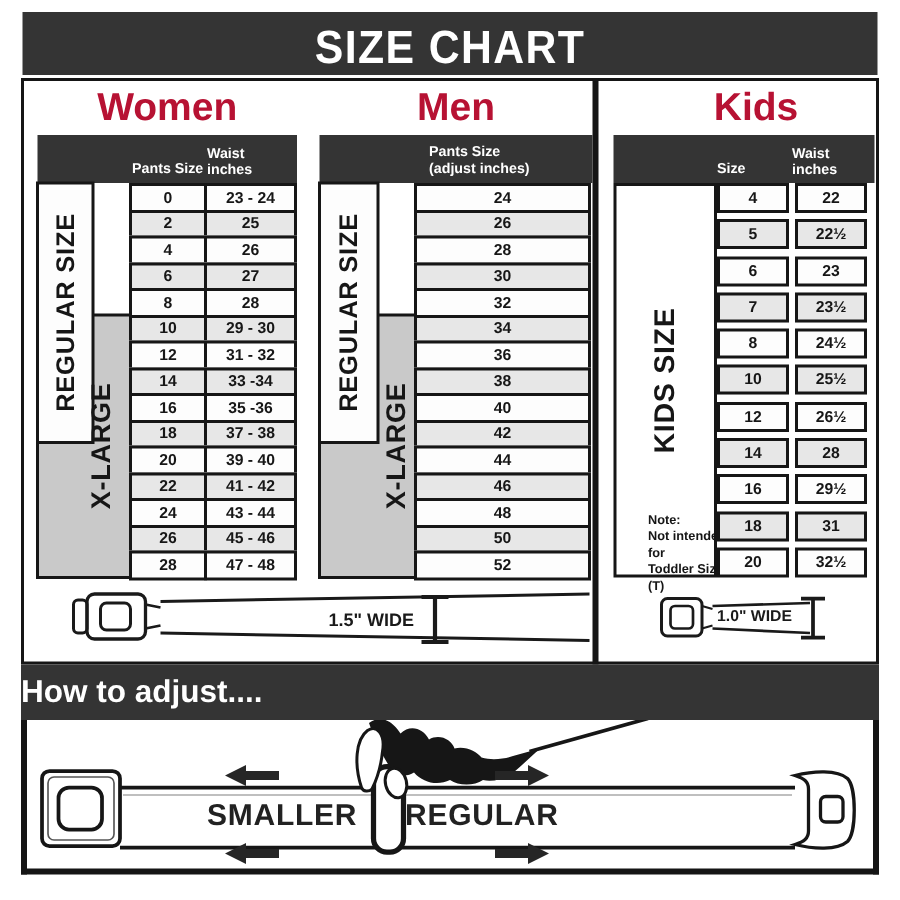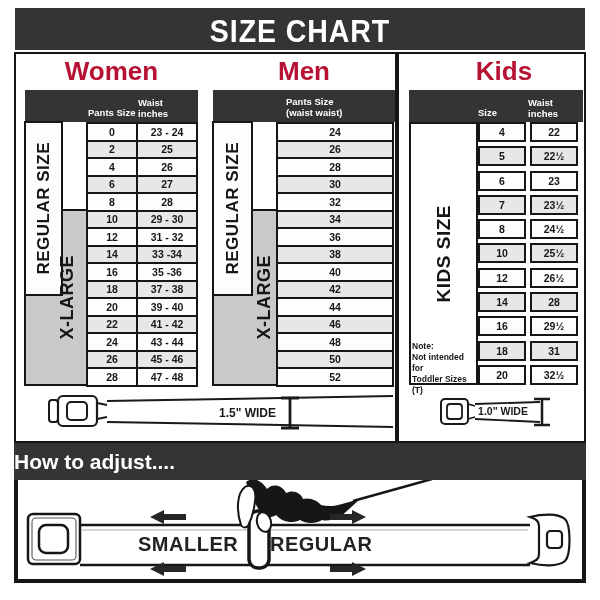--- a/index.html
+++ b/index.html
@@ -32,21 +32,21 @@
   .grid-women .tcell:first-child{width:52px;}
   .grid-women .tcell:last-child{width:62px;}
   .grid-men .tcell{width:118px;}
   .grid-kids .trow{height:20px;margin-top:4.3px;gap:4px;}
   .grid-kids .trow:first-child{margin-top:0;}
   .grid-kids .tcell{width:48px;}
   
   .vbox{display:flex;align-items:center;justify-content:center;}
   .vtext{writing-mode:vertical-rl;transform:rotate(180deg);font-weight:bold;font-size:18px;letter-spacing:.5px;white-space:nowrap;}
   .kids-label-box{left:409px;top:122px;width:69px;height:263px;border:2px solid #161616;box-sizing:border-box;background:#fff;}
-  .note{left:412px;top:341px;width:64px;font-size:8.5px;font-weight:bold;line-height:11px;text-align:left;}
+  .note{left:412px;top:341px;width:64px;font-size:8.5px;font-weight:bold;line-height:11px;text-align:left;padding-left:20px;}
   
   .belt-label{font-weight:bold;color:#1a1a1a;text-align:center;}
   
   .adjust-bar{left:14px;top:443px;width:572px;height:37px;background:#343434;display:flex;align-items:center;}
   .adjust-bar span{color:#fff;font-size:21px;font-weight:bold;}
   .bottom-panel{left:14px;top:480px;width:572px;height:103px;box-sizing:border-box;background:#fff;
                 border-left:4px solid #151515;border-right:4px solid #151515;border-bottom:4px solid #151515;}
   .strap-word{font-size:20px;font-weight:bold;color:#222;text-align:center;letter-spacing:.5px;}
   svg{display:block;}
 </style>
@@ -70,21 +70,21 @@
     <div class="hlbl" style="left:63px;bottom:4px;width:50px;">Pants Size</div>
     <div class="hlbl" style="left:113px;bottom:3px;width:60px;">
       <span>Waist</span><br>
       <span>inches</span>
     </div>
   </div>
 
   <div class="abs thead" style="left:213px;width:182px;">
     <div class="hlbl" style="left:73px;bottom:4px;width:100px;">
       <span>Pants Size</span><br>
-      <span>(waist waist)</span>
+      <span>(adjust inches)</span>
     </div>
   </div>
 
   <div class="abs thead" style="left:409px;width:174px;">
     <div class="hlbl" style="left:69px;bottom:4px;width:50px;">Size</div>
     <div class="hlbl" style="left:119px;bottom:3px;width:50px;">
       <span>Waist</span><br>
       <span>inches</span>
     </div>
   </div>

